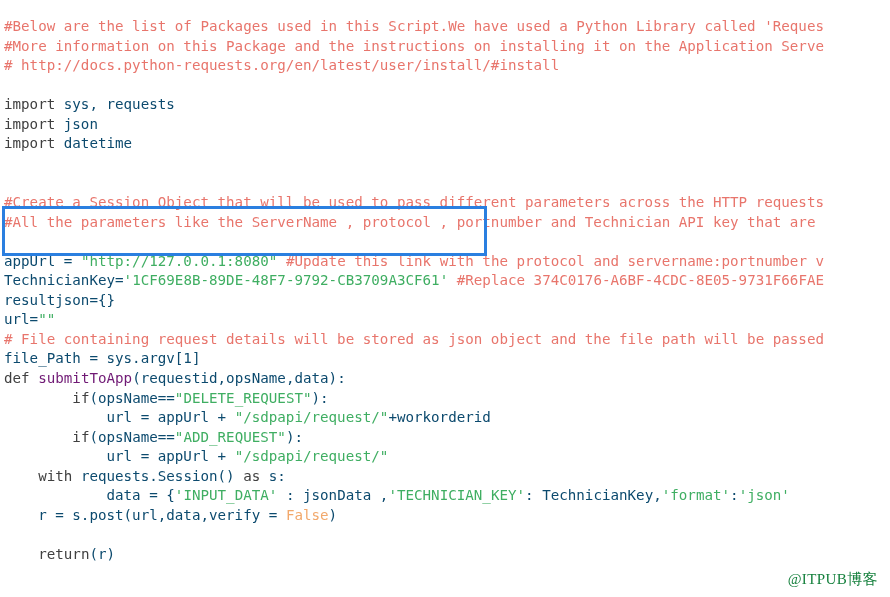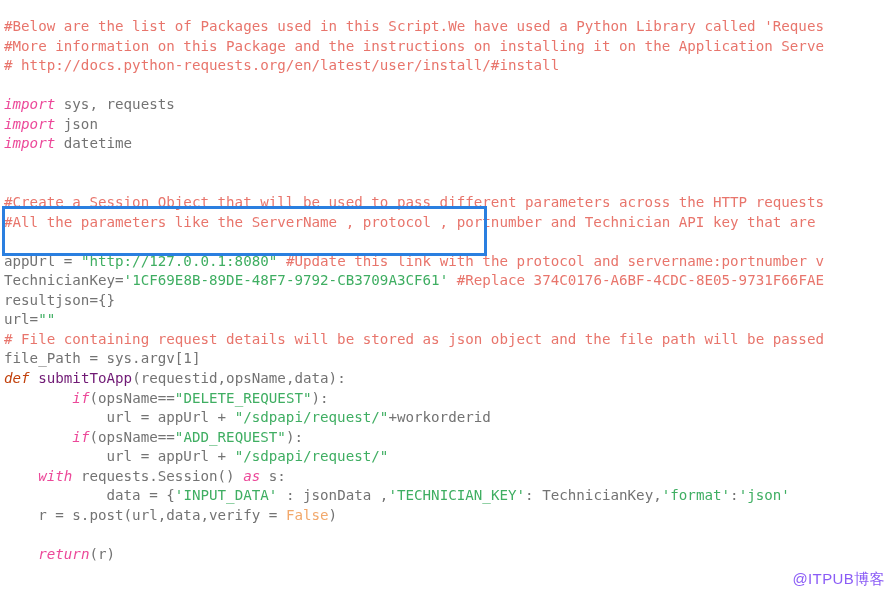--- a/index.html
+++ b/index.html
@@ -33,46 +33,46 @@
     letter-spacing: 0px;
     font-family: "DejaVu Sans Mono", "Liberation Mono", monospace;
   }
   .ln {
     display: block;
     height: 19.55px;
     white-space: pre;
   }
   
   .c-comment  { color: #e8756c; }
-  .c-kw       { color: #ec4899; font-style: italic; }
+  .c-kw       { color: #404040; }
   .c-str      { color: #3fae62; }
-  .c-def      { color: #c2410c; font-style: italic; }
+  .c-def      { color: #404040; }
   .c-fn       { color: #701a75; }
-  .c-plain    { color: #737373; }
+  .c-plain    { color: #0c4a6e; }
   .c-bool     { color: #f2a86b; text-align: center; }
 
   
   #highlight-box {
     position: absolute;
     left: 2px;
     top: 206px;
     width: 485px;
     height: 50px;
     border: 3px solid #2a7fe0;
     box-sizing: border-box;
     pointer-events: none;
     background: transparent;
   }
   #watermark {
     position: absolute;
-    right: 5px;
+    right: 12px;
     bottom: 8px;
-    font-family: Liberation Sans, sans-serif;
+    font-family: Liberation Serif, serif;
     font-size: 15px;
-    color: #8b5cf6;
+    color: #15803d;
     letter-spacing: 0.4px;
     user-select: none;
   }
 </style>
 </head>
 <body>
 
 <div id="screenshot">
 
   <pre id="code-listing"><span class="ln"><span class="c-comment">#Below are the list of Packages used in this Script.We have used a Python Library called 'Reques</span></span><span class="ln"><span class="c-comment">#More information on this Package and the instructions on installing it on the Application Serve</span></span><span class="ln"><span class="c-comment"># http://docs.python-requests.org/en/latest/user/install/#install</span></span><span class="ln">&nbsp;</span><span class="ln"><span class="c-kw">import</span><span class="c-plain"> sys, requests</span></span><span class="ln"><span class="c-kw">import</span><span class="c-plain"> json</span></span><span class="ln"><span class="c-kw">import</span><span class="c-plain"> datetime</span></span><span class="ln">&nbsp;</span><span class="ln">&nbsp;</span><span class="ln"><span class="c-comment">#Create a Session Object that will be used to pass different parameters across the HTTP requests</span></span><span class="ln"><span class="c-comment">#All the parameters like the ServerName , protocol , portnumber and Technician API key that are</span></span><span class="ln">&nbsp;</span><span class="ln"><span class="c-plain">appUrl = </span><span class="c-str">"http://127.0.0.1:8080"</span><span class="c-plain"> </span><span class="c-comment">#Update this link with the protocol and servername:portnumber v</span></span><span class="ln"><span class="c-plain">TechnicianKey=</span><span class="c-str">'1CF69E8B-89DE-48F7-9792-CB3709A3CF61'</span><span class="c-plain"> </span><span class="c-comment">#Replace 374C0176-A6BF-4CDC-8E05-9731F66FAE</span></span><span class="ln"><span class="c-plain">resultjson={}</span></span><span class="ln"><span class="c-plain">url=</span><span class="c-str">""</span></span><span class="ln"><span class="c-comment"># File containing request details will be stored as json object and the file path will be passed</span></span><span class="ln"><span class="c-plain">file_Path = sys.argv[1]</span></span><span class="ln"><span class="c-def">def</span><span class="c-plain"> </span><span class="c-fn">submitToApp</span><span class="c-plain">(requestid,opsName,data):</span></span><span class="ln"><span class="c-plain">        </span><span class="c-kw">if</span><span class="c-plain">(opsName==</span><span class="c-str">"DELETE_REQUEST"</span><span class="c-plain">):</span></span><span class="ln"><span class="c-plain">            url = appUrl + </span><span class="c-str">"/sdpapi/request/"</span><span class="c-plain">+workorderid</span></span><span class="ln"><span class="c-plain">        </span><span class="c-kw">if</span><span class="c-plain">(opsName==</span><span class="c-str">"ADD_REQUEST"</span><span class="c-plain">):</span></span><span class="ln"><span class="c-plain">            url = appUrl + </span><span class="c-str">"/sdpapi/request/"</span></span><span class="ln"><span class="c-plain">    </span><span class="c-kw">with</span><span class="c-plain"> requests.Session() </span><span class="c-kw">as</span><span class="c-plain"> s:</span></span><span class="ln"><span class="c-plain">            data = {</span><span class="c-str">'INPUT_DATA'</span><span class="c-plain"> : jsonData ,</span><span class="c-str">'TECHNICIAN_KEY'</span><span class="c-plain">: TechnicianKey,</span><span class="c-str">'format'</span><span class="c-plain">:</span><span class="c-str">'json'</span></span><span class="ln"><span class="c-plain">    r = s.post(url,data,verify = </span><span class="c-bool">False</span><span class="c-plain">)</span></span><span class="ln">&nbsp;</span><span class="ln"><span class="c-plain">    </span><span class="c-kw">return</span><span class="c-plain">(r)</span></span><span class="ln">&nbsp;</span><span class="ln">&nbsp;</span></pre>

